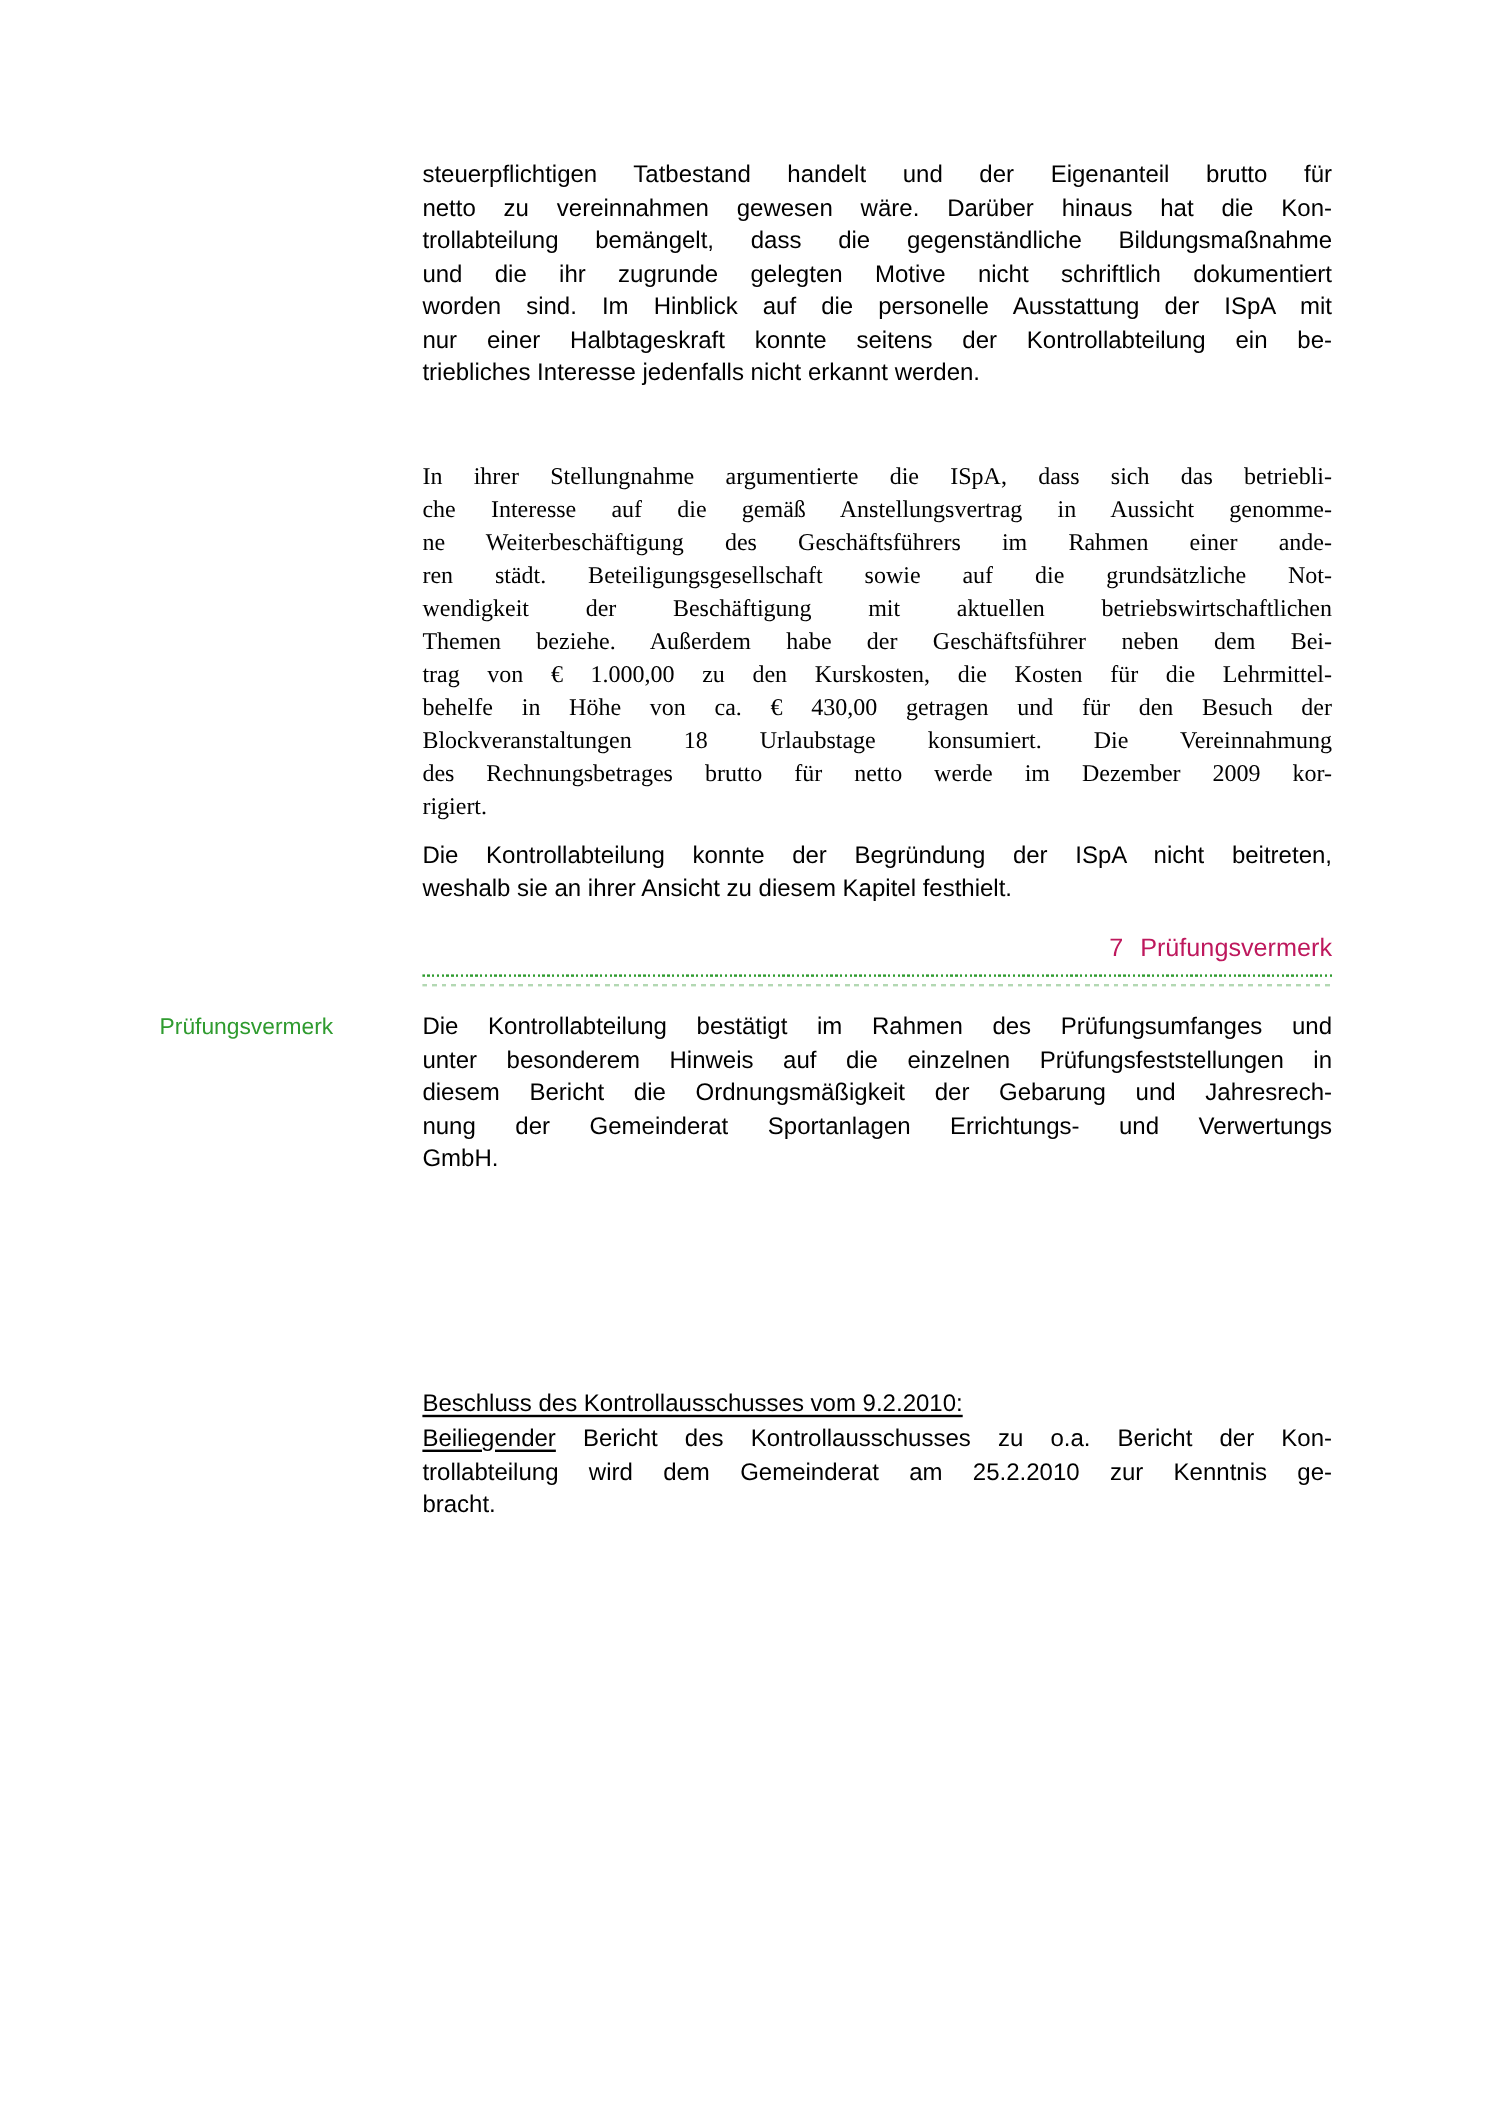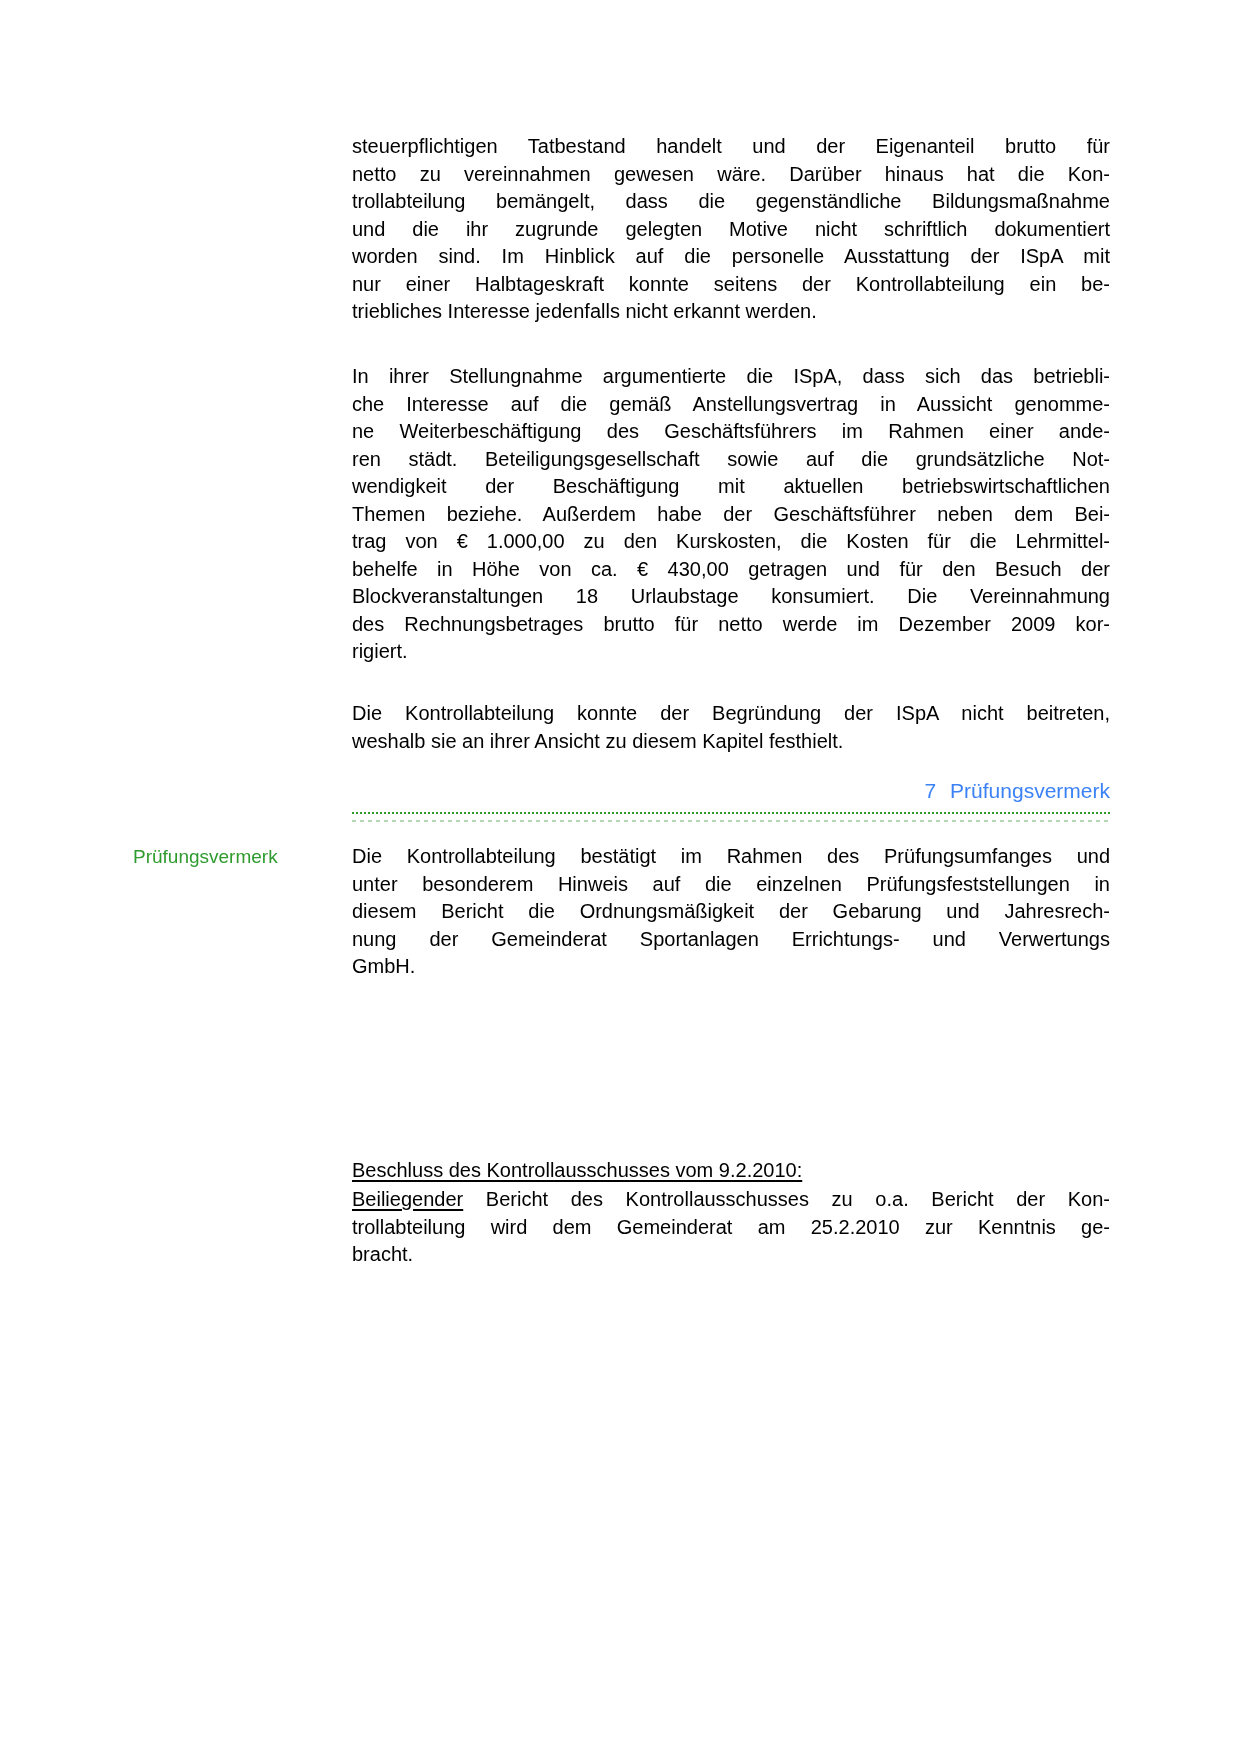--- a/index.html
+++ b/index.html
@@ -26,33 +26,33 @@
     line-height: 27.5px;
     color: #000000;
   }
   .jline {
     text-align: justify;
     text-align-last: justify;
     white-space: normal;
   }
   .jline.last { text-align-last: left; }
   .p1 { top: 133px; }
-  .p2 { top: 363px; }
+  .p2 { top: 384px; font-family: Liberation Serif, serif; }
   .p3 { top: 700px; }
   .p4 { top: 843px; }
   .p5 { top: 1186px; }
   .section-heading {
     position: absolute;
     top: 777px;
     left: 0;
     width: 100%;
     text-align: right;
     font-size: 21px;
     line-height: 27px;
-    color: #3b82f6;
+    color: #be185d;
   }
   .section-heading .num { margin-right: 14px; }
   .rule-green-1 {
     position: absolute;
     top: 812px;
     left: 0;
     width: 100%;
     height: 2px;
     background: repeating-linear-gradient(to right, #2f9b2f 0 2px, transparent 2px 4px);
   }

